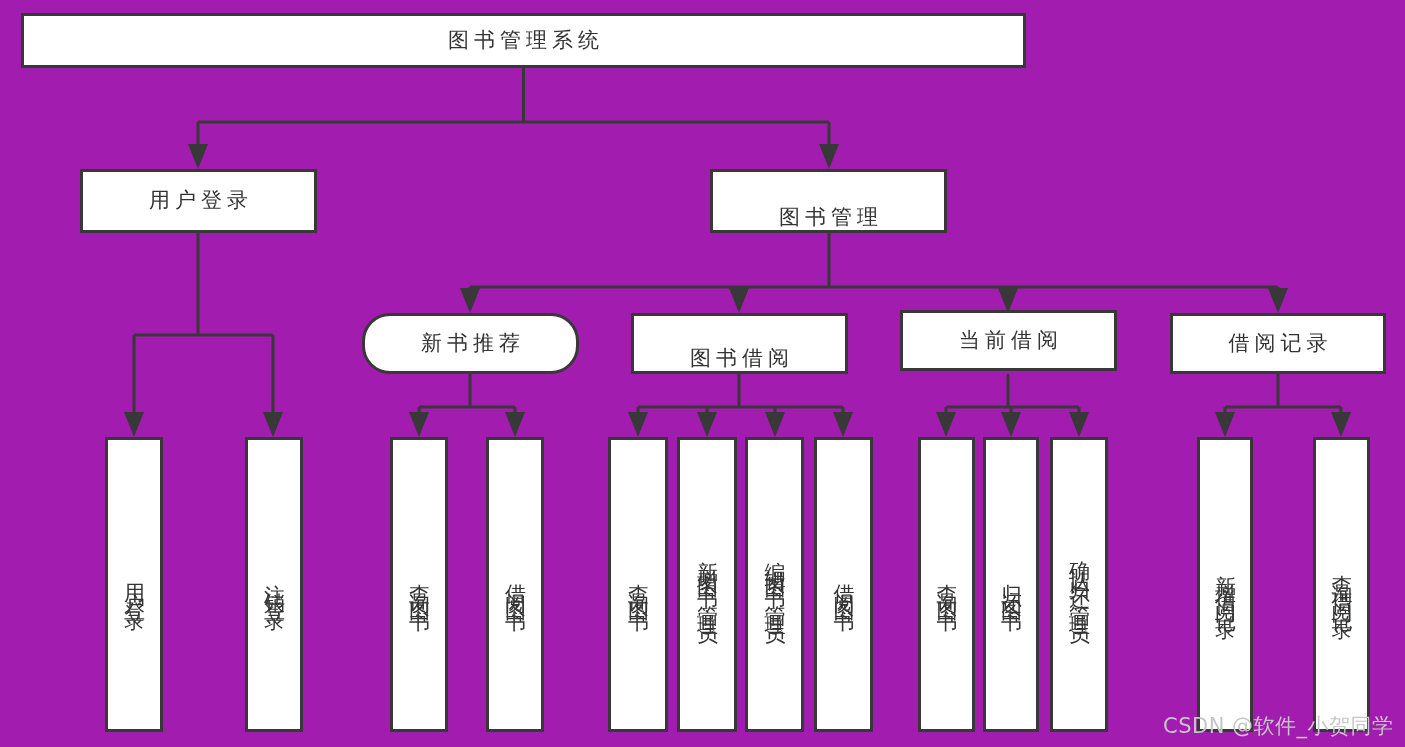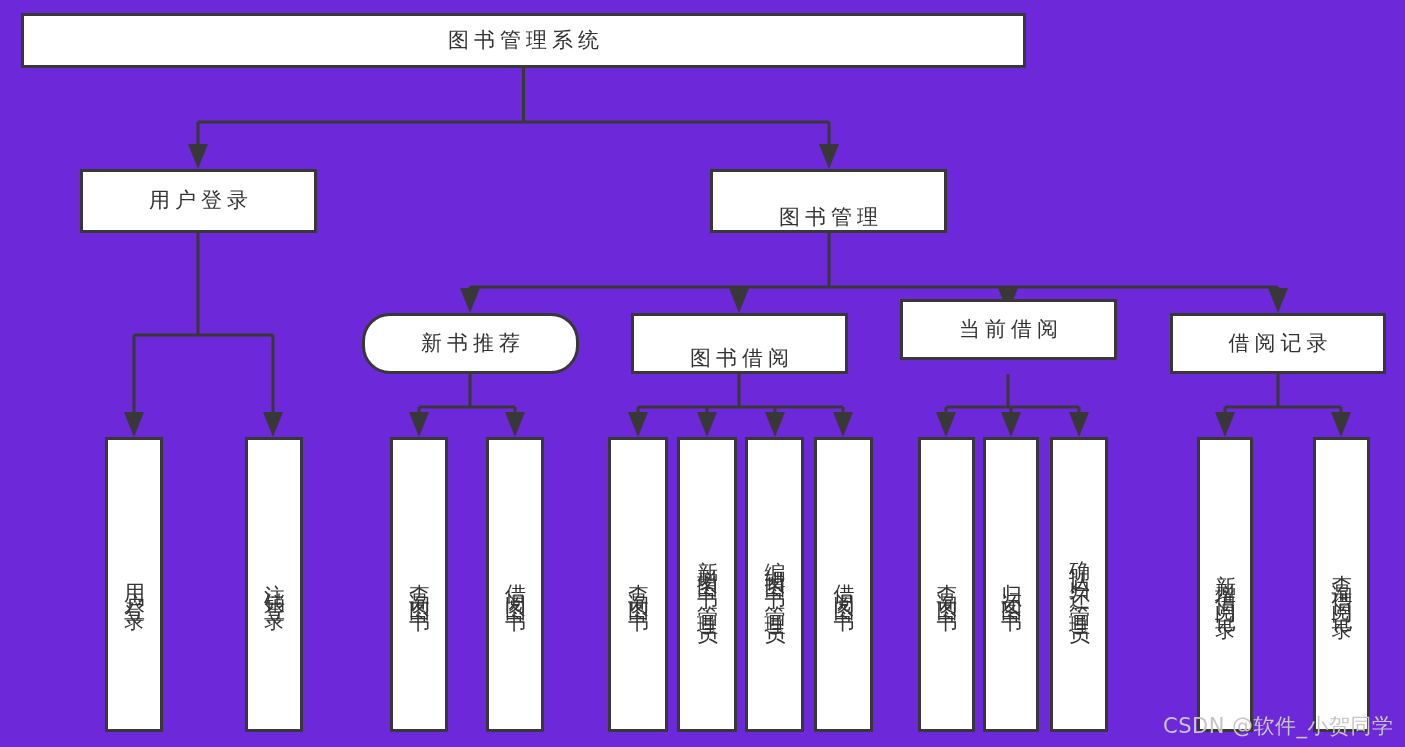--- a/index.html
+++ b/index.html
@@ -1,19 +1,19 @@
 <!DOCTYPE html>
 <html><head>
 <meta charset="utf-8">
 <style>
   html,body{margin:0;padding:0;background:#ffffff;}
   .canvas{
     position:relative;
     width:1405px;height:747px;
-    background:#6d28d9;
+    background:#a21caf;
     font-family:"DejaVu Sans","Liberation Sans",sans-serif;
     color:#333333;
     overflow:hidden;
   }
   .wires{position:absolute;left:0;top:0;width:1405px;height:747px;}
   .box{
     position:absolute;
     box-sizing:border-box;
     border:3px solid #383838;
     background:#ffffff;
@@ -96,21 +96,21 @@
   <div class="box" style="left:710px;top:169px;width:237px;height:64px;align-items:flex-end;">
     <span class="label">图书管理</span>
   </div>
 
   <div class="box" style="left:362px;top:313px;width:217px;height:61px;border-radius:28px;">
     <span class="label">新书推荐</span>
   </div>
   <div class="box" style="left:631px;top:313px;width:217px;height:61px;align-items:flex-end;">
     <span class="label">图书借阅</span>
   </div>
-  <div class="box" style="left:900px;top:299px;width:217px;height:61px;align-items:center;">
+  <div class="box" style="left:900px;top:310px;width:217px;height:61px;align-items:center;">
     <span class="label">当前借阅</span>
   </div>
   <div class="box" style="left:1170px;top:313px;width:216px;height:61px;">
     <span class="label">借阅记录</span>
   </div>
 
   <div class="box v" style="left:105px;top:437px;width:58px;height:295px;">
     <span class="label">用户登录</span>
   </div>
   <div class="box v" style="left:245px;top:437px;width:58px;height:295px;">

